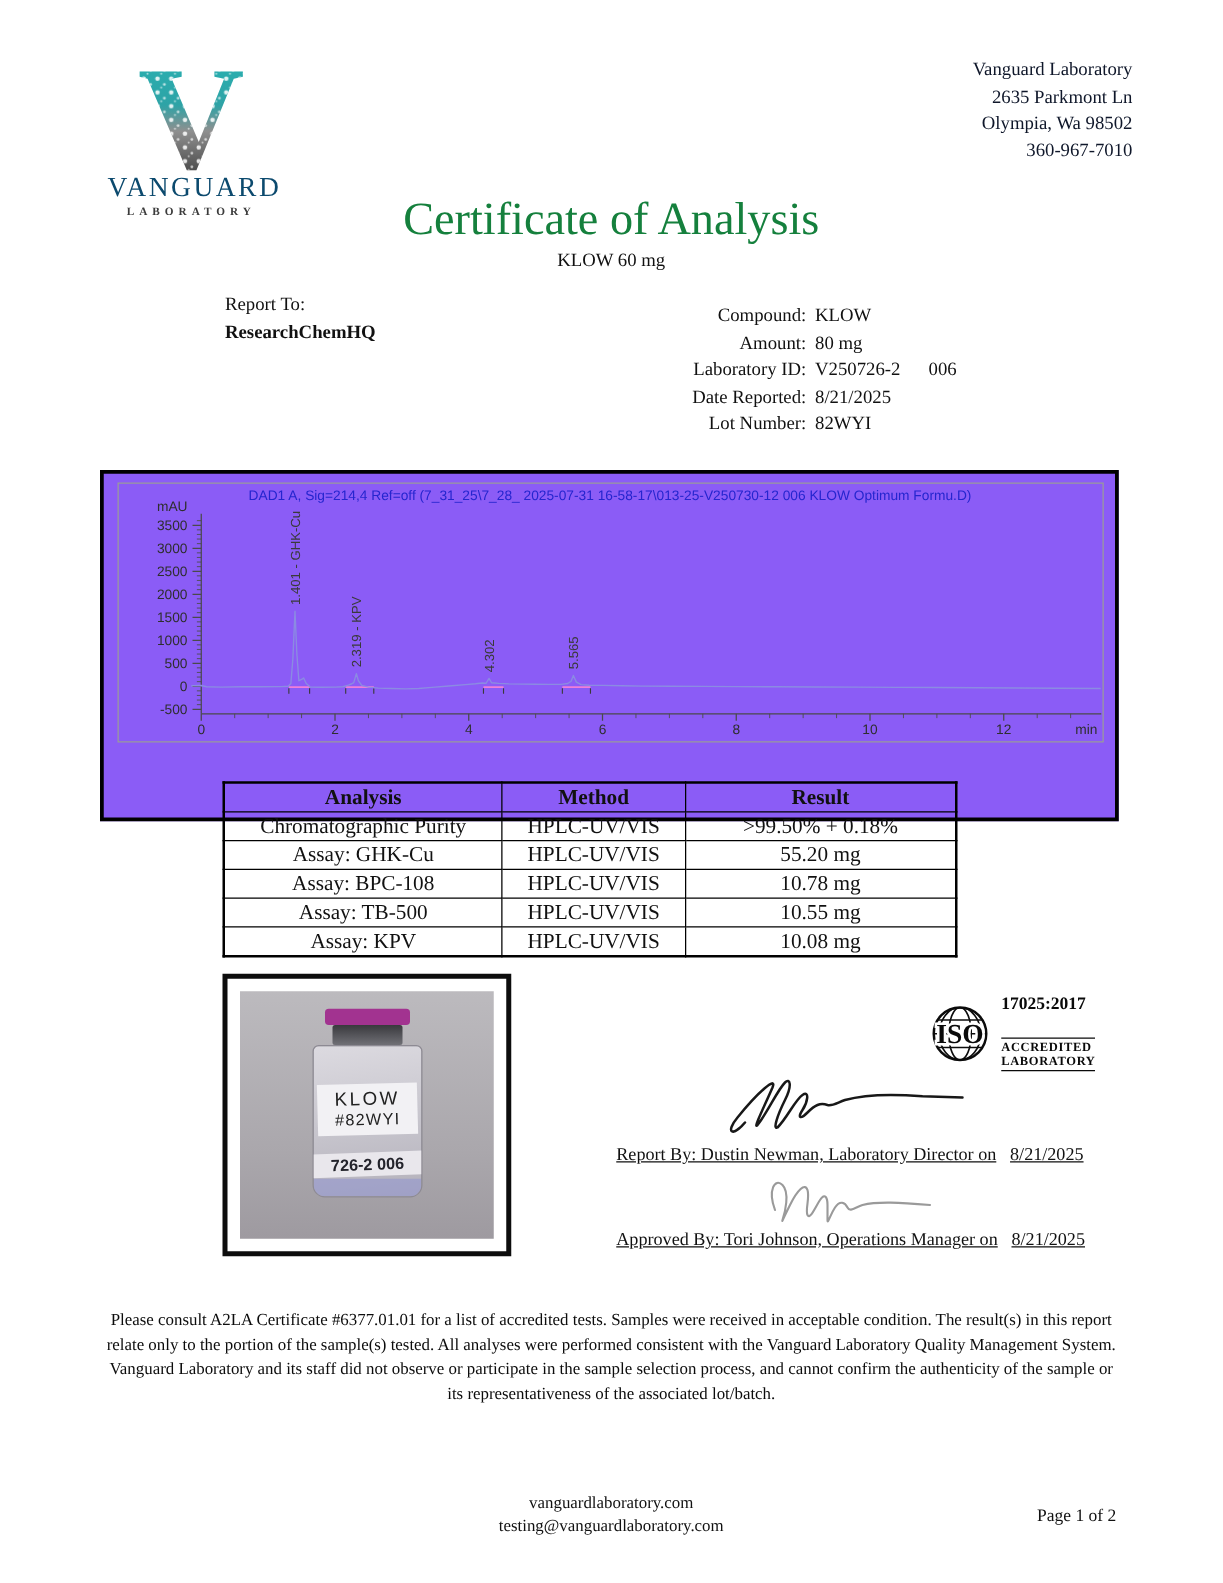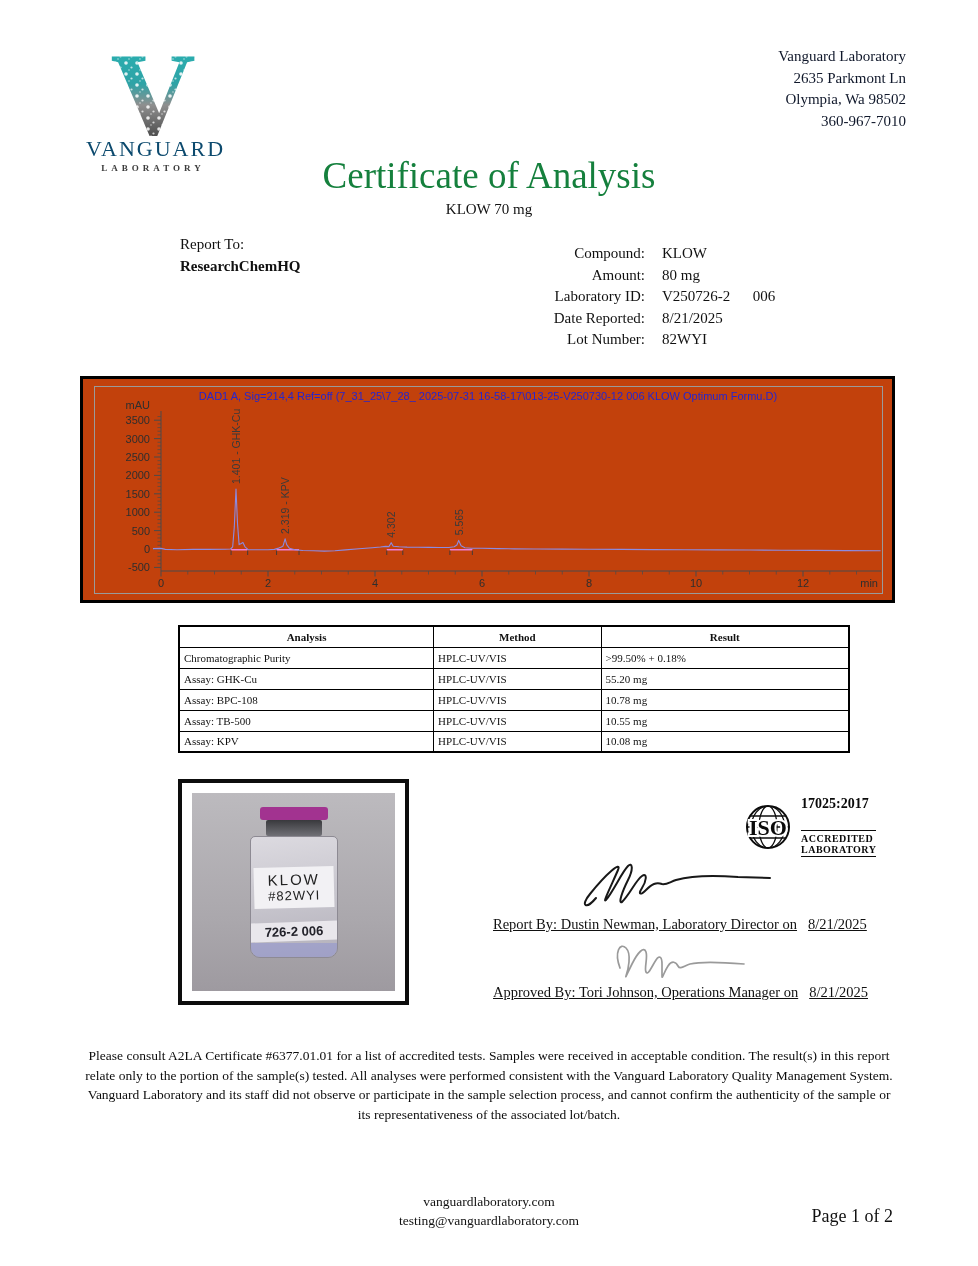--- a/index.html
+++ b/index.html
@@ -16,34 +16,34 @@
   .logo-sub  { font-weight:bold; font-size:9px; letter-spacing:4px; color:#3c3c3c; margin-top:1px; }
   .address { position:absolute; right:72px; top:46px; text-align:right; font-size:15px; line-height:21.5px; color:#0f172a; }
 
   
   .title { position:absolute; left:0; right:0; top:154px; text-align:center; font-size:37px; color:#15803d; }
   .subtitle { position:absolute; left:0; right:0; top:201px; text-align:center; font-size:15px; }
 
   
   .report-to { position:absolute; left:180px; top:233px; font-size:15px; line-height:22px; }
   .report-to .client { font-weight:bold; }
-  .info-grid { position:absolute; left:430px; top:243px; display:grid; grid-template-columns:215px auto; column-gap:17px; font-size:15px; line-height:21.5px; }
+  .info-grid { position:absolute; left:430px; top:243px; display:grid; grid-template-columns:215px auto; column-gap:7px; font-size:15px; line-height:21.5px; }
   .info-grid .label { text-align:right; }
   .info-grid .value { white-space:pre; }
 
   
-  .chart-frame { position:absolute; left:80px; top:376px; width:815px; height:227px; border:3px solid #000; background:#c2410c; }
+  .chart-frame { position:absolute; left:80px; top:376px; width:815px; height:281px; border:3px solid #000; background:#8b5cf6; }
   .chart-inner { position:absolute; left:11px; top:7px; width:789px; height:208px; border:1px solid #9a9a9a; }
   .chart-inner svg { display:block; }
   .chroma text.ax  { font:11px "Liberation Sans", sans-serif; fill:#2e2e2e; }
   .chroma text.hdr { font:11px "Liberation Sans", sans-serif; fill:#2525cf; }
   .chroma text.pk  { font:10.5px "Liberation Sans", sans-serif; fill:#3a3a3a; }
 
   
-  .results-table { position:absolute; left:178px; top:625px; width:672px; border-collapse:collapse; font-size:11px; }
+  .results-table { position:absolute; left:178px; top:625px; width:588px; border-collapse:collapse; font-size:17px; text-align:center; }
   .results-table th, .results-table td { border:1px solid #000; padding:1px 4px; height:21px; }
   .results-table { border:2px solid #000; }
   .results-table th { font-weight:bold; }
   .col-analysis { width:38%; } .col-method { width:25%; } .col-result { width:37%; }
 
   
   .photo-frame { position:absolute; left:178px; top:779px; width:231px; height:226px; border:4px solid #0d0d0d; background:#fff; padding:10px; }
   .photo { position:relative; width:100%; height:100%; background:linear-gradient(#bcbabe, #aaa7ac 65%, #9e9aa0); overflow:hidden; }
   .vial { position:absolute; left:50%; top:14px; transform:translateX(-50%); width:88px; }
   .vial-cap { width:68px; height:13px; background:#a23390; border-radius:3px; margin:0 auto; }
@@ -66,21 +66,21 @@
   .sig1 { position:absolute; left:578px; top:854px; }
   .sig2 { position:absolute; left:606px; top:934px; }
   .sig-line { position:absolute; font-size:14.5px; white-space:nowrap;text-decoration:underline; }
   .sig-line .date { margin-left:11px; }
   .sig-line-1 { left:493px; top:916px; }
   .sig-line-2 { left:493px; top:984px; }
 
   
   .disclaimer { position:absolute; left:84px; top:1046px; width:810px; text-align:center; font-size:13.5px; line-height:19.5px; color:#0c0c0c; }
   .footer-center { position:absolute; left:0; right:0; top:1192px; text-align:center; font-size:13.5px; line-height:19px; }
-  .page-num { position:absolute; right:85px; top:1206px; font-size:18px; }
+  .page-num { position:absolute; right:85px; top:1206px; font-size:14px; }
 </style>
 </head>
 <body>
 
 <div class="page">
 
   <div class="logo-block">
     <svg width="104" height="100" viewBox="0 0 104 100">
       <defs>
         <linearGradient id="vgrad" x1="0" y1="0" x2="0" y2="1">
@@ -103,21 +103,21 @@
   </div>
 
   <div class="address">
     <div>Vanguard Laboratory</div>
     <div>2635 Parkmont Ln</div>
     <div>Olympia, Wa 98502</div>
     <div>360-967-7010</div>
   </div>
 
   <div class="title">Certificate of Analysis</div>
-  <div class="subtitle">KLOW 70 mg</div>
+  <div class="subtitle">KLOW 60 mg</div>
 
   <div class="report-to">
     <div>Report To:</div>
     <div class="client">ResearchChemHQ</div>
   </div>
   <div class="info-grid">
     <div class="label">Compound:</div>
     <div class="value">KLOW</div>
     <div class="label">Amount:</div>
     <div class="value">80 mg</div>

